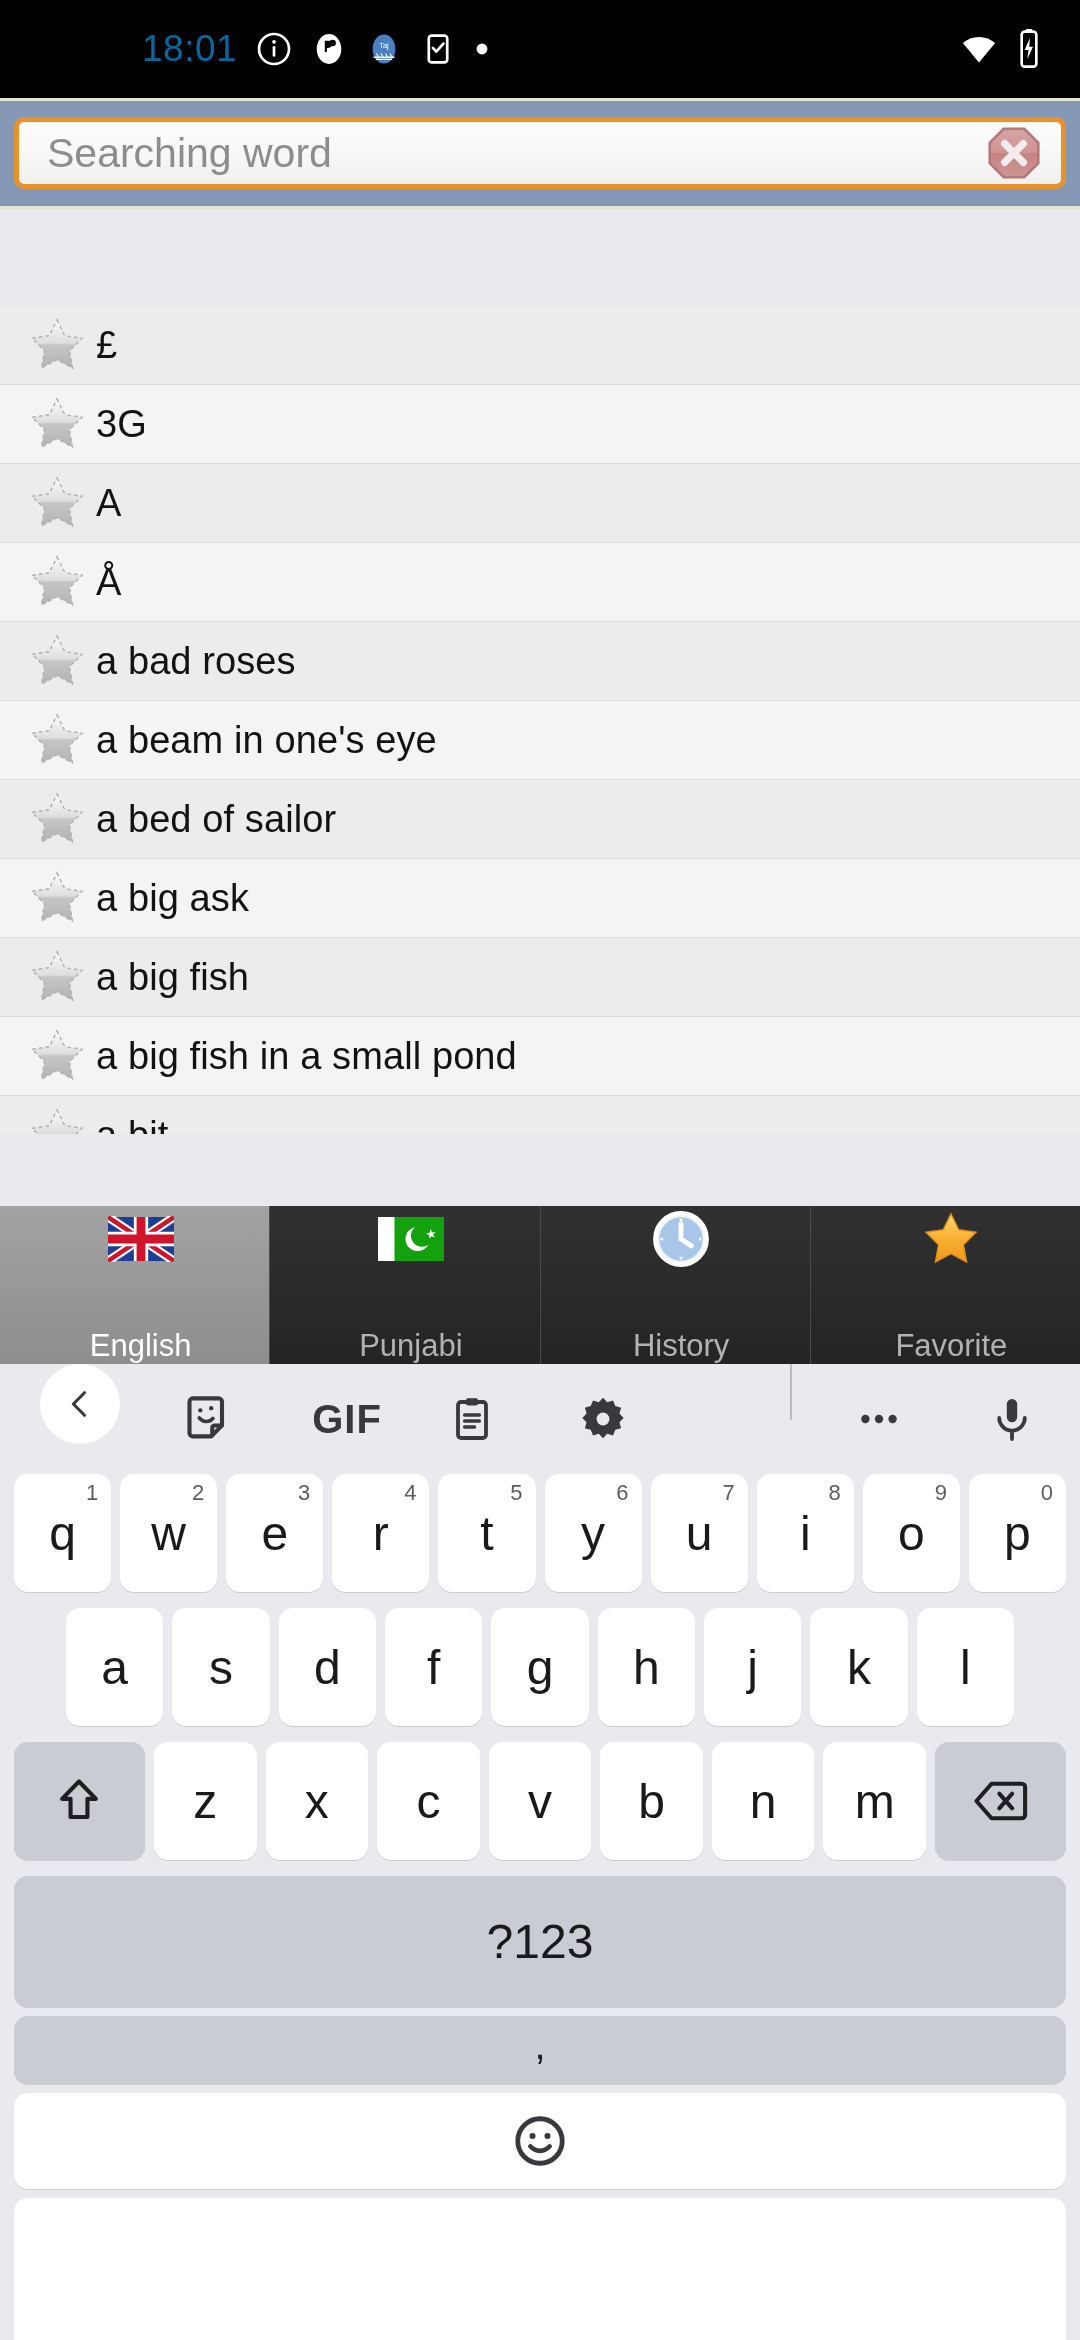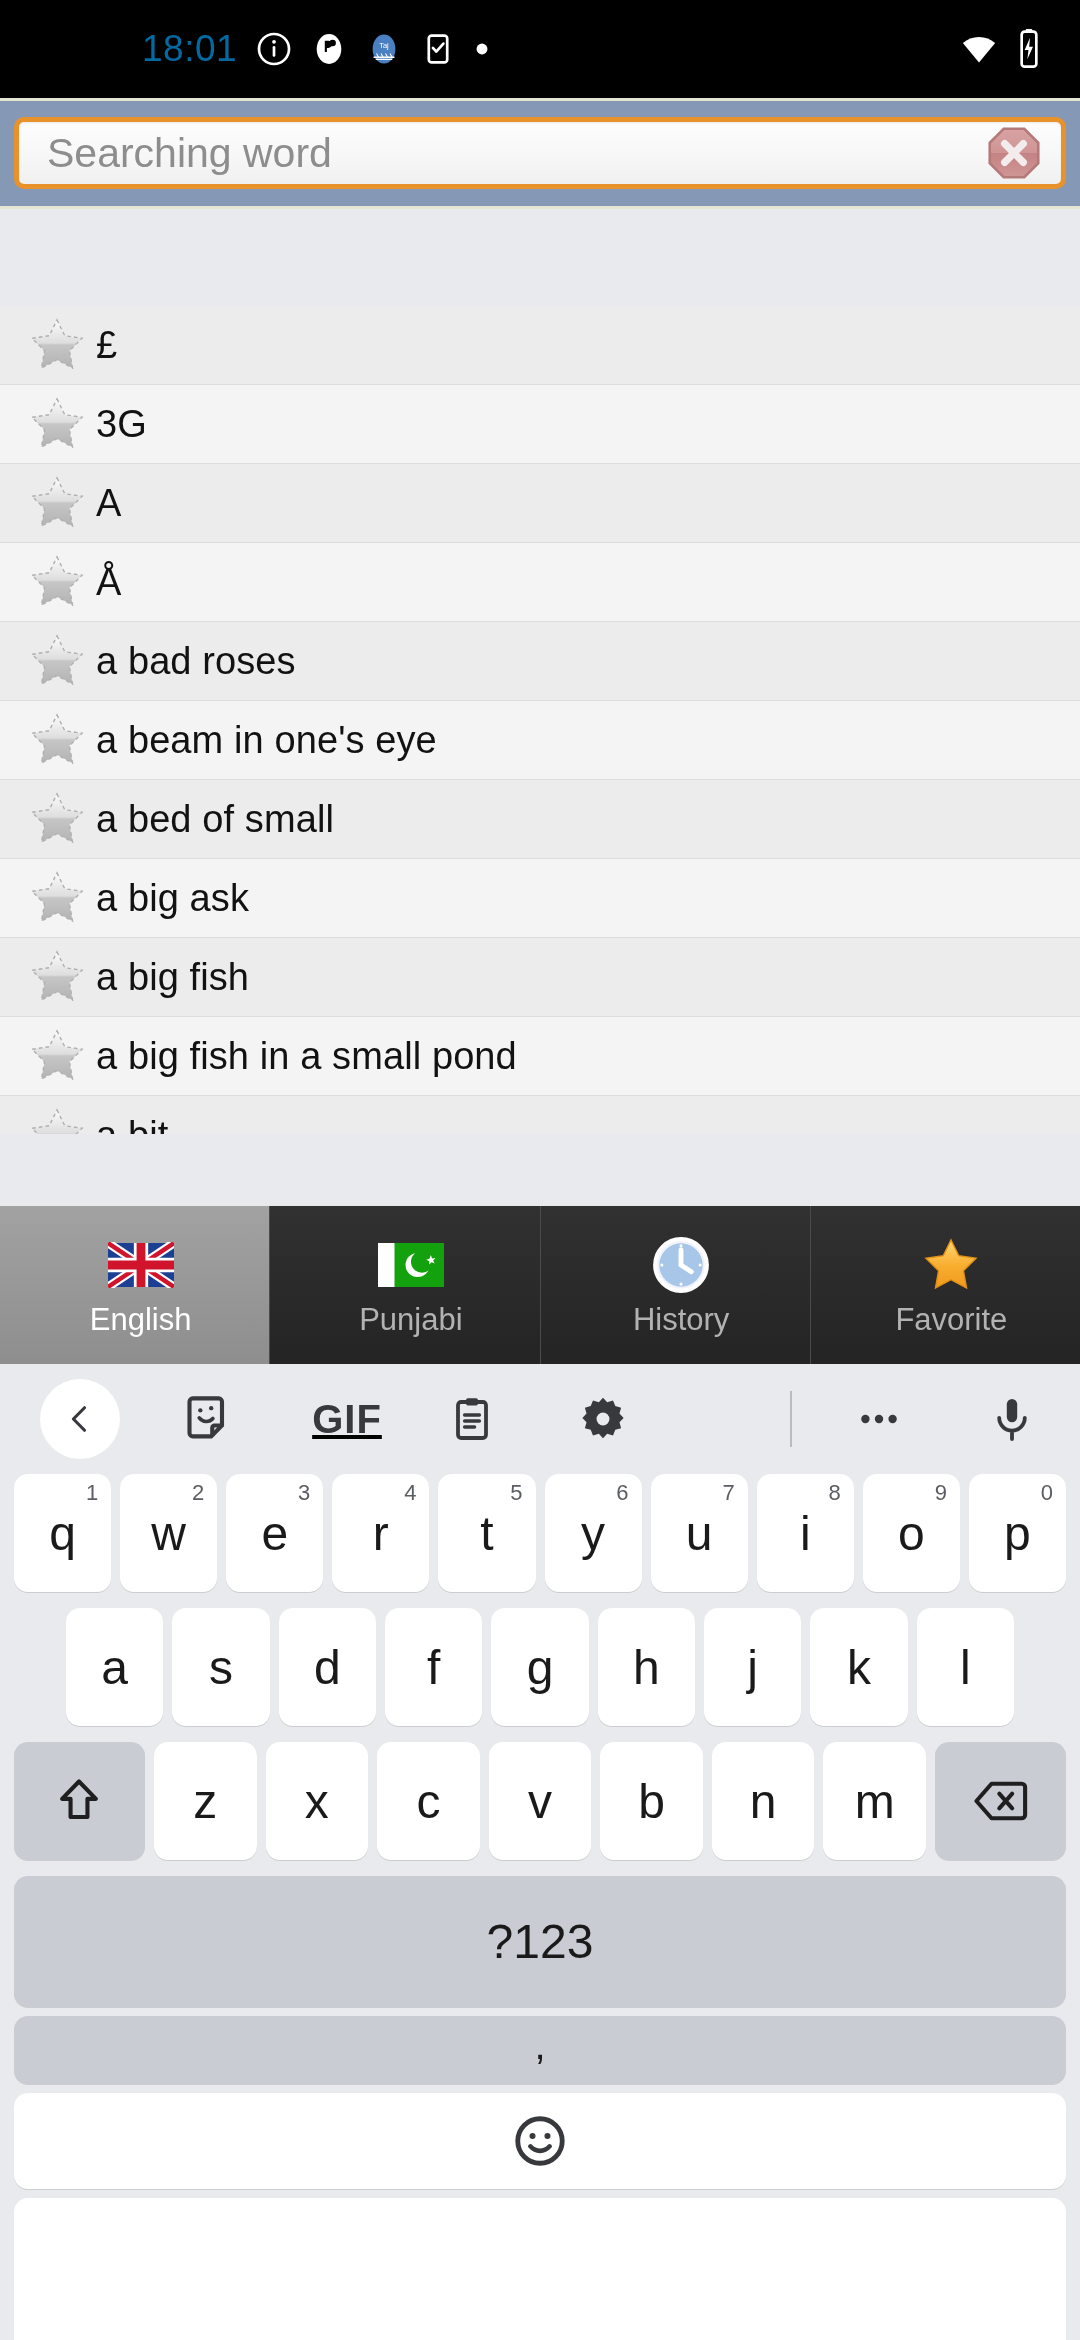--- a/index.html
+++ b/index.html
@@ -61,40 +61,40 @@
   .star-cell { width:78px; flex:0 0 78px; display:flex; align-items:center; justify-content:center; }
   .word-text { font-size:38px; color:#121212; letter-spacing:.1px; }
 
   
   .tabbar {
     position:absolute; left:0; right:0; top:1206px; height:158px;
     display:flex; background:#2a2a2a;
   }
   .tab {
     flex:1; display:flex; flex-direction:column;
-    align-items:center; justify-content:center; gap:4px;
+    align-items:center; justify-content:space-between; gap:4px;
     background:linear-gradient(180deg,#313131 0%,#242424 100%);
     border-right:1px solid #4b4b4b; cursor:pointer;padding-left:12px;
   }
   .tab:last-child { border-right:none; }
   .tab.active {
     background:linear-gradient(180deg,#a2a2a2 0%,#8e8e8e 100%);
   }
   .tab-icon { height:66px; display:flex; align-items:center; justify-content:center; }
   .tab-label { font-size:31px; color:#b2b2b2; }
   .tab.active .tab-label { color:#ffffff; }
 
   
   .keyboard {
     position:absolute; left:0; right:0; top:1364px; bottom:0;
     background:#e8eaed;
   }
   .kb-toolbar {
-    height:110px; display:flex; align-items:center;
-    padding:0 40px; gap:0;text-decoration:underline;
+    height:110px; display:flex; 
+    padding:0 40px; gap:0;
   }
   .kb-tool { flex:0 0 auto; display:flex; align-items:center; justify-content:center; cursor:pointer; }
   .kb-tool.back {
     width:80px; height:80px; border-radius:50%;
     background:#ffffff; margin-right:54px;
   }
   .kb-tool.sticker { width:70px; margin-right:62px; }
   .kb-tool.gif { width:82px; margin-right:52px; }
   .kb-tool.clip { width:64px; margin-right:66px; }
   .kb-tool.gear { width:66px; }
@@ -320,21 +320,21 @@
       <linearGradient id="linearGradient-grey" x1="0" y1="0" x2="0" y2="1">
         <stop offset="0%" stop-color="#fbfbfb"></stop>
               <stop offset="48%" stop-color="#dedede"></stop>
               <stop offset="52%" stop-color="#c6c6c6"></stop>
               <stop offset="100%" stop-color="#b3b3b3"></stop>
       </linearGradient>
     </defs>
     <path d="M12 2.3l3 6.1 6.7 1-4.9 4.8 1.2 6.7L12 17.7 6 20.9l1.2-6.7L2.3 9.4l6.7-1z" fill="url(#linearGradient-grey)" stroke="#b0b0b0" stroke-width=".55" stroke-dasharray="1.4 1.2"></path>
   </svg>
       </span>
-     <span class="word-text">a bed of small</span>
+     <span class="word-text">a bed of sailor</span>
     </div>
     <div class="word-row">
       <span class="star-cell">
         <svg width="62" height="62" viewBox="0 0 24 24">
     <defs>
       <linearGradient id="linearGradient-grey" x1="0" y1="0" x2="0" y2="1">
         <stop offset="0%" stop-color="#fbfbfb"></stop>
               <stop offset="48%" stop-color="#dedede"></stop>
               <stop offset="52%" stop-color="#c6c6c6"></stop>
               <stop offset="100%" stop-color="#b3b3b3"></stop>

